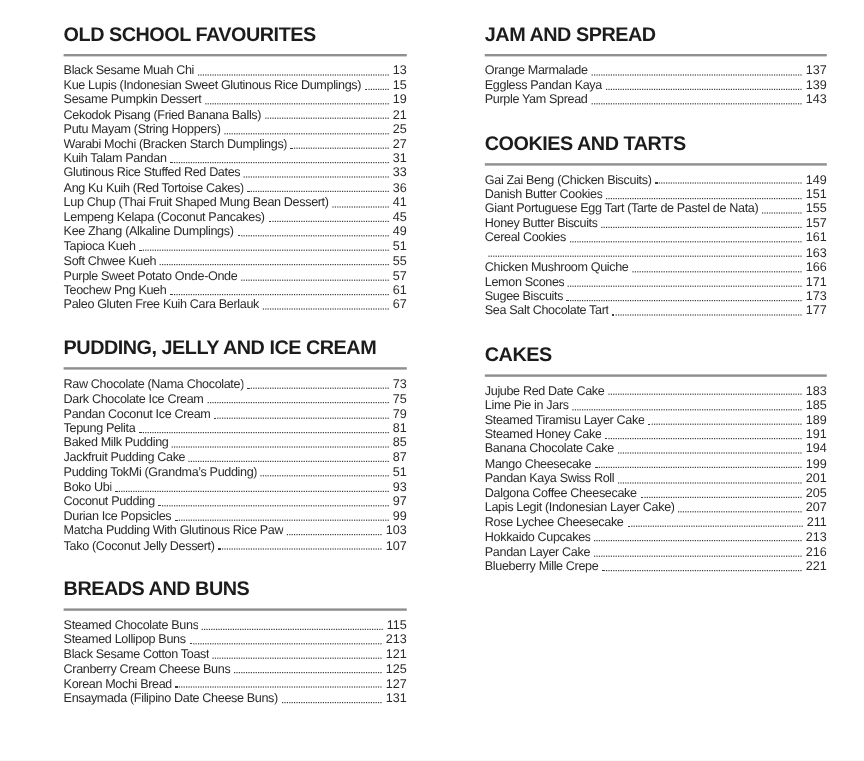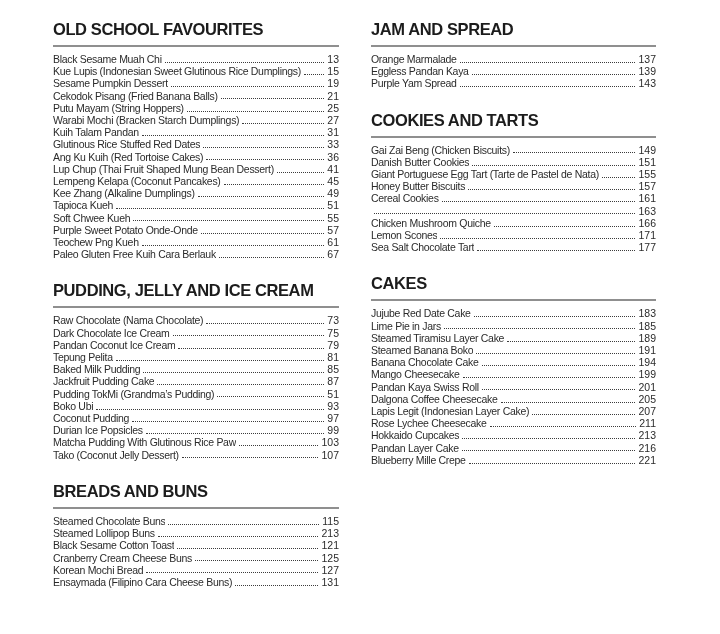--- a/index.html
+++ b/index.html
@@ -5,21 +5,21 @@
   :root{
     --bg:#ffffff; --heading:#1c1c1c; --text:#2b2b2b; --rule:#8f8f8f; --leader:#3c3c3c;
   }
   html,body{margin:0;padding:0;background:#e9e9e9;}
   .page{
     position:relative; width:720px; height:634px; background:var(--bg);
     font-family:"Liberation Sans","DejaVu Sans",sans-serif; overflow:hidden;
   }
   .col{position:absolute; top:18px;}
   .col-0{left:53px; width:286px;}
-  .col-1{left:371px; width:285px;}
+  .col-1{left:404px; width:285px;}
   .toc-section{margin-bottom:19px;}
   .section-title{
     margin:0 0 6px 0; padding:0 0 5px 0;
     font-size:16.5px; line-height:22px; font-weight:bold; letter-spacing:-0.4px;
     color:var(--heading); border-bottom:2px solid var(--rule); white-space:nowrap;
   }
   ul.items{list-style:none; margin:0; padding:0;}
   li.toc-item{
     display:flex; align-items:baseline;
     font-size:10.5px; line-height:12.2px; letter-spacing:-0.3px;
@@ -214,21 +214,21 @@
             <span class="entry-title">Cranberry Cream Cheese Buns</span>
             <span class="dot-leader"></span>
             <span class="entry-page">125</span>
           </li>
           <li class="toc-item">
             <span class="entry-title">Korean Mochi Bread</span>
             <span class="dot-leader"></span>
             <span class="entry-page">127</span>
           </li>
           <li class="toc-item">
-            <span class="entry-title">Ensaymada (Filipino Cara Cheese Buns)</span>
+            <span class="entry-title">Ensaymada (Filipino Date Cheese Buns)</span>
             <span class="dot-leader"></span>
             <span class="entry-page">131</span>
           </li>
         </ul>
       </section>
     </div>
     <div class="col col-1">
       <section class="toc-section">
         <h2 class="section-title">JAM AND SPREAD</h2>
         <ul class="items">
@@ -285,20 +285,25 @@
             <span class="entry-title">Chicken Mushroom Quiche</span>
             <span class="dot-leader"></span>
             <span class="entry-page">166</span>
           </li>
           <li class="toc-item">
             <span class="entry-title">Lemon Scones</span>
             <span class="dot-leader"></span>
             <span class="entry-page">171</span>
           </li>
           <li class="toc-item">
+            <span class="entry-title">Sugee Biscuits</span>
+            <span class="dot-leader"></span>
+            <span class="entry-page">173</span>
+          </li>
+          <li class="toc-item">
             <span class="entry-title">Sea Salt Chocolate Tart</span>
             <span class="dot-leader"></span>
             <span class="entry-page">177</span>
           </li>
         </ul>
       </section>
       <section class="toc-section">
         <h2 class="section-title">CAKES</h2>
         <ul class="items">
           <li class="toc-item">
@@ -310,21 +315,21 @@
             <span class="entry-title">Lime Pie in Jars</span>
             <span class="dot-leader"></span>
             <span class="entry-page">185</span>
           </li>
           <li class="toc-item">
             <span class="entry-title">Steamed Tiramisu Layer Cake</span>
             <span class="dot-leader"></span>
             <span class="entry-page">189</span>
           </li>
           <li class="toc-item">
-            <span class="entry-title">Steamed Banana Boko</span>
+            <span class="entry-title">Steamed Honey Cake</span>
             <span class="dot-leader"></span>
             <span class="entry-page">191</span>
           </li>
           <li class="toc-item">
             <span class="entry-title">Banana Chocolate Cake</span>
             <span class="dot-leader"></span>
             <span class="entry-page">194</span>
           </li>
           <li class="toc-item">
             <span class="entry-title">Mango Cheesecake</span>

